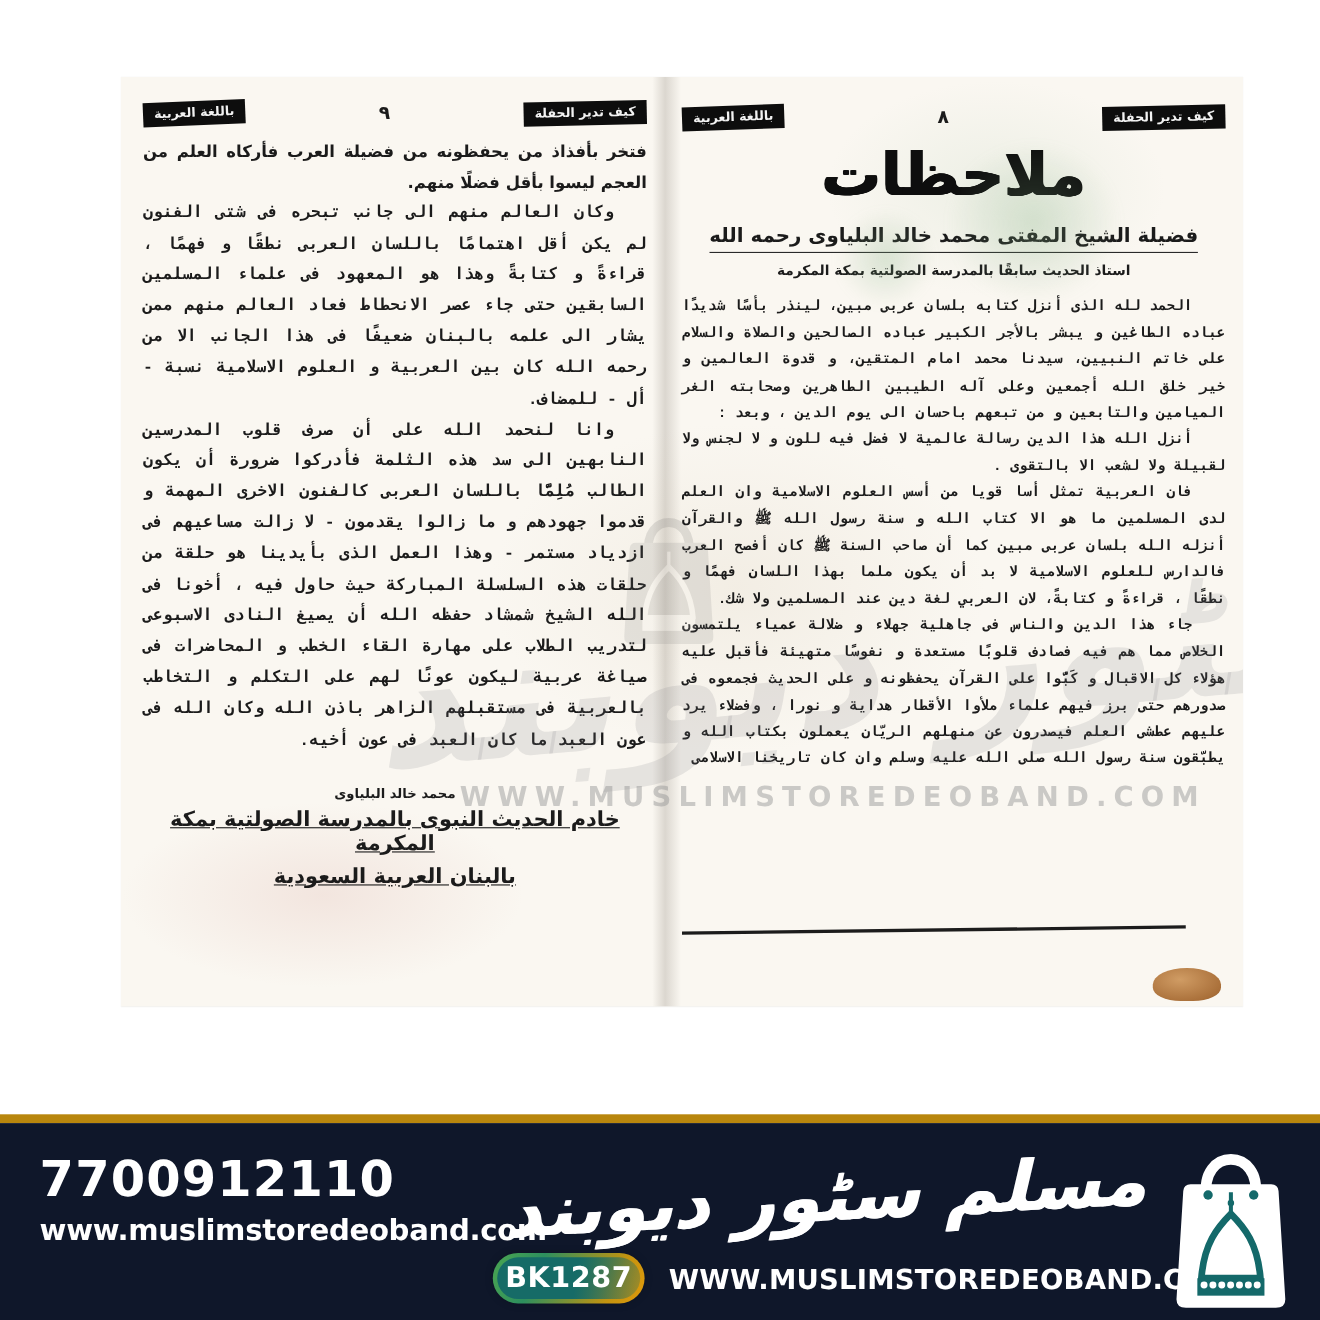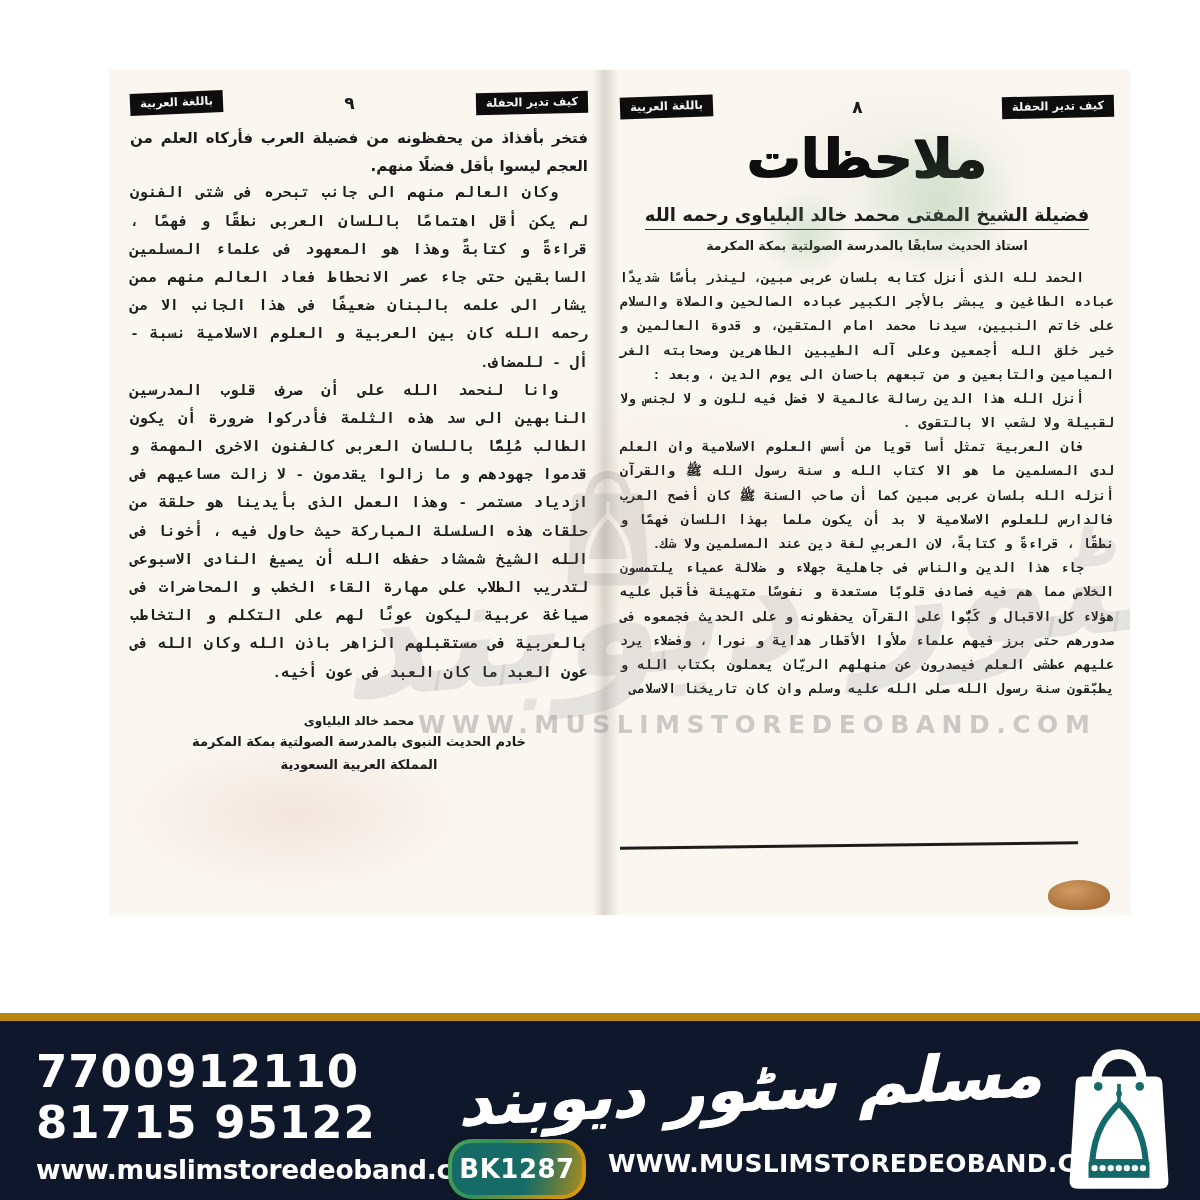--- a/index.html
+++ b/index.html
@@ -63,21 +63,21 @@
   }
   .byline-wrap { text-align:center; margin-bottom:8px; }
   .byline {
     display:inline-block; font-size:18px; font-weight:bold;
     border-bottom:1.5px solid #2a2a2a; padding-bottom:4px;
   }
   .byline-sub { text-align:center; font-size:12.5px; font-weight:bold; margin-bottom:14px; }
 
   .signature { margin-top:26px; text-align:center; }
   .sig-name  { font-size:12px; font-weight:bold; margin-bottom:6px; }
-  .sig-line  { font-size:13px;  font-weight:bold; margin-bottom:8px; }
+  .sig-line  { font-size:19px;  font-weight:bold; margin-bottom:8px;text-decoration:underline; }
 
   .footnote-rule {
     position:absolute; left:10px; top:774px; width:458px; height:3px;
     background:#1c1c1c; transform:rotate(-0.7deg);
   }
 
   .finger {
     position:absolute; right:20px; top:810px; width:62px; height:30px;
     border-radius:55% 55% 45% 45%;
     background:radial-gradient(ellipse at 40% 35%, #d09c64, #a96f39 75%, #8e5a2c);
@@ -109,21 +109,21 @@
 
   
   .gold-strip { position:absolute; left:0; top:1013px; width:1200px; height:8px; background:#b8860d; }
   .teal-band  { position:absolute; left:0; top:1021px; width:1200px; height:179px; background:#0f172a; color:#fff; }
 
   .contact { position:absolute; left:36px; top:26px; }
   .phone   { font-size:45px; font-weight:bold; line-height:1.13; letter-spacing:1px; }
   .site    { font-size:26.5px; font-weight:bold; margin-top:5px; letter-spacing:-0.3px; }
 
   .sku-pill {
-    position:absolute; left:448px; top:118px; width:138px; height:60px;
+    position:absolute; left:448px; top:118px; width:138px; height:46px;
     border-radius:24px; padding:4px;
     background:linear-gradient(115deg, #44a054 8%, #2d8f5e 30%, #c4930f 78%, #e09a0c 100%);
     box-shadow:0 0 8px rgba(0,0,0,0.18);
   }
   .sku-inner {
     width:100%; height:100%; border-radius:20px;
     background:linear-gradient(100deg, #166b67 55%, rgba(22,107,103,0.25) 100%);
     display:flex; align-items:center; justify-content:center;
   }
   .sku-text { font-size:26px; font-weight:bold; letter-spacing:0.5px; }
@@ -149,21 +149,21 @@
       <span class="tag-box tilt-a">باللغة العربية</span>
       <span class="pg-num ar">٩</span>
       <span class="tag-box tilt-b">كيف تدير الحفلة</span>
     </div>
     <p class="ar body-par">فتخر بأفذاذ من يحفظونه من فضيلة العرب فأركاه العلم من العجم ليسوا بأقل فضلًا منهم.</p>
     <p class="ar body-par indent">وكان العالم منهم الى جانب تبحره فى شتى الفنون لم يكن أقل اهتمامًا باللسان العربى نطقًا و فهمًا ، قراءةً و كتابةً وهذا هو المعهود فى علماء المسلمين السابقين حتى جاء عصر الانحطاط فعاد العالم منهم ممن يشار الى علمه بالبنان ضعيفًا فى هذا الجانب الا من رحمه الله كان بين العربية و العلوم الاسلامية نسبة - أل - للمضاف.</p>
     <p class="ar body-par indent">وانا لنحمد الله على أن صرف قلوب المدرسين النابهين الى سد هذه الثلمة فأدركوا ضرورة أن يكون الطالب مُلِمًّا باللسان العربى كالفنون الاخرى المهمة و قدموا جهودهم و ما زالوا يقدمون - لا زالت مساعيهم فى ازدياد مستمر - وهذا العمل الذى بأيدينا هو حلقة من حلقات هذه السلسلة المباركة حيث حاول فيه ، أخونا فى الله الشيخ شمشاد حفظه الله أن يصيغ النادى الاسبوعى لتدريب الطلاب على مهارة القاء الخطب و المحاضرات فى صياغة عربية ليكون عونًا لهم على التكلم و التخاطب بالعربية فى مستقبلهم الزاهر باذن الله وكان الله فى عون العبد ما كان العبد فى عون أخيه.</p>
     <div class="signature ar">
       <div class="sig-name">محمد خالد البلياوى</div>
       <div class="sig-line">خادم الحديث النبوى بالمدرسة الصولتية بمكة المكرمة</div>
-      <div class="sig-line">المملكة العربية السعودية</div>
+      <div class="sig-line">بالبنان العربية السعودية</div>
     </div>
   </div>
 
   <div class="gutter"></div>
 
   <div class="page page-right">
     <div class="bleed bleed-1"></div>
     <div class="bleed bleed-2"></div>
     <div class="pg-header">
       <span class="tag-box tilt-c">باللغة العربية</span>
@@ -196,21 +196,20 @@
 
   <div class="finger"></div>
 </div>
 
 <div class="gold-strip"></div>
 
 <div class="teal-band">
 
   <div class="contact">
     <div class="phone">7700912110</div>
-    <div class="phone">81715 95122</div>
     <div class="site">www.muslimstoredeoband.com</div>
   </div>
 
   <div class="sku-pill">
     <div class="sku-inner">
       <span class="sku-text">BK1287</span>
     </div>
   </div>
 
   <div class="logo-block">

